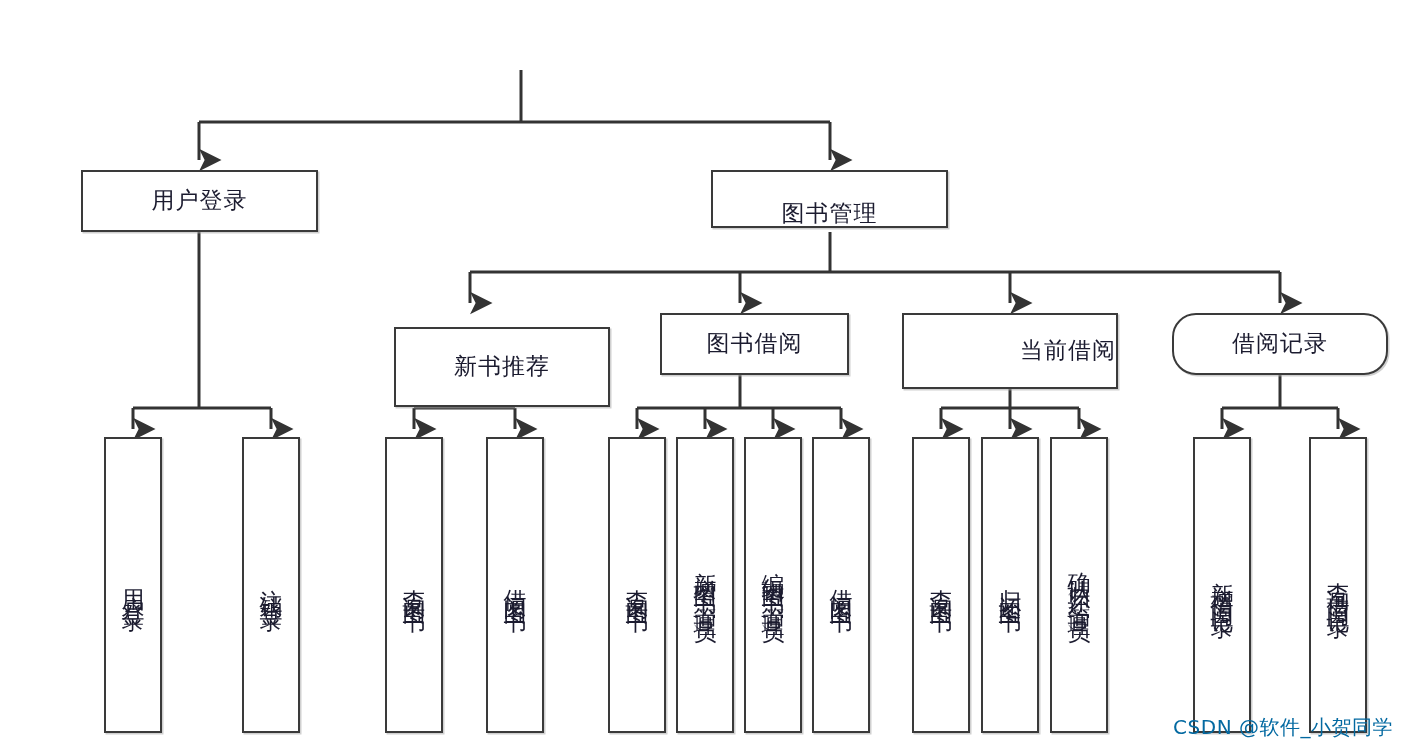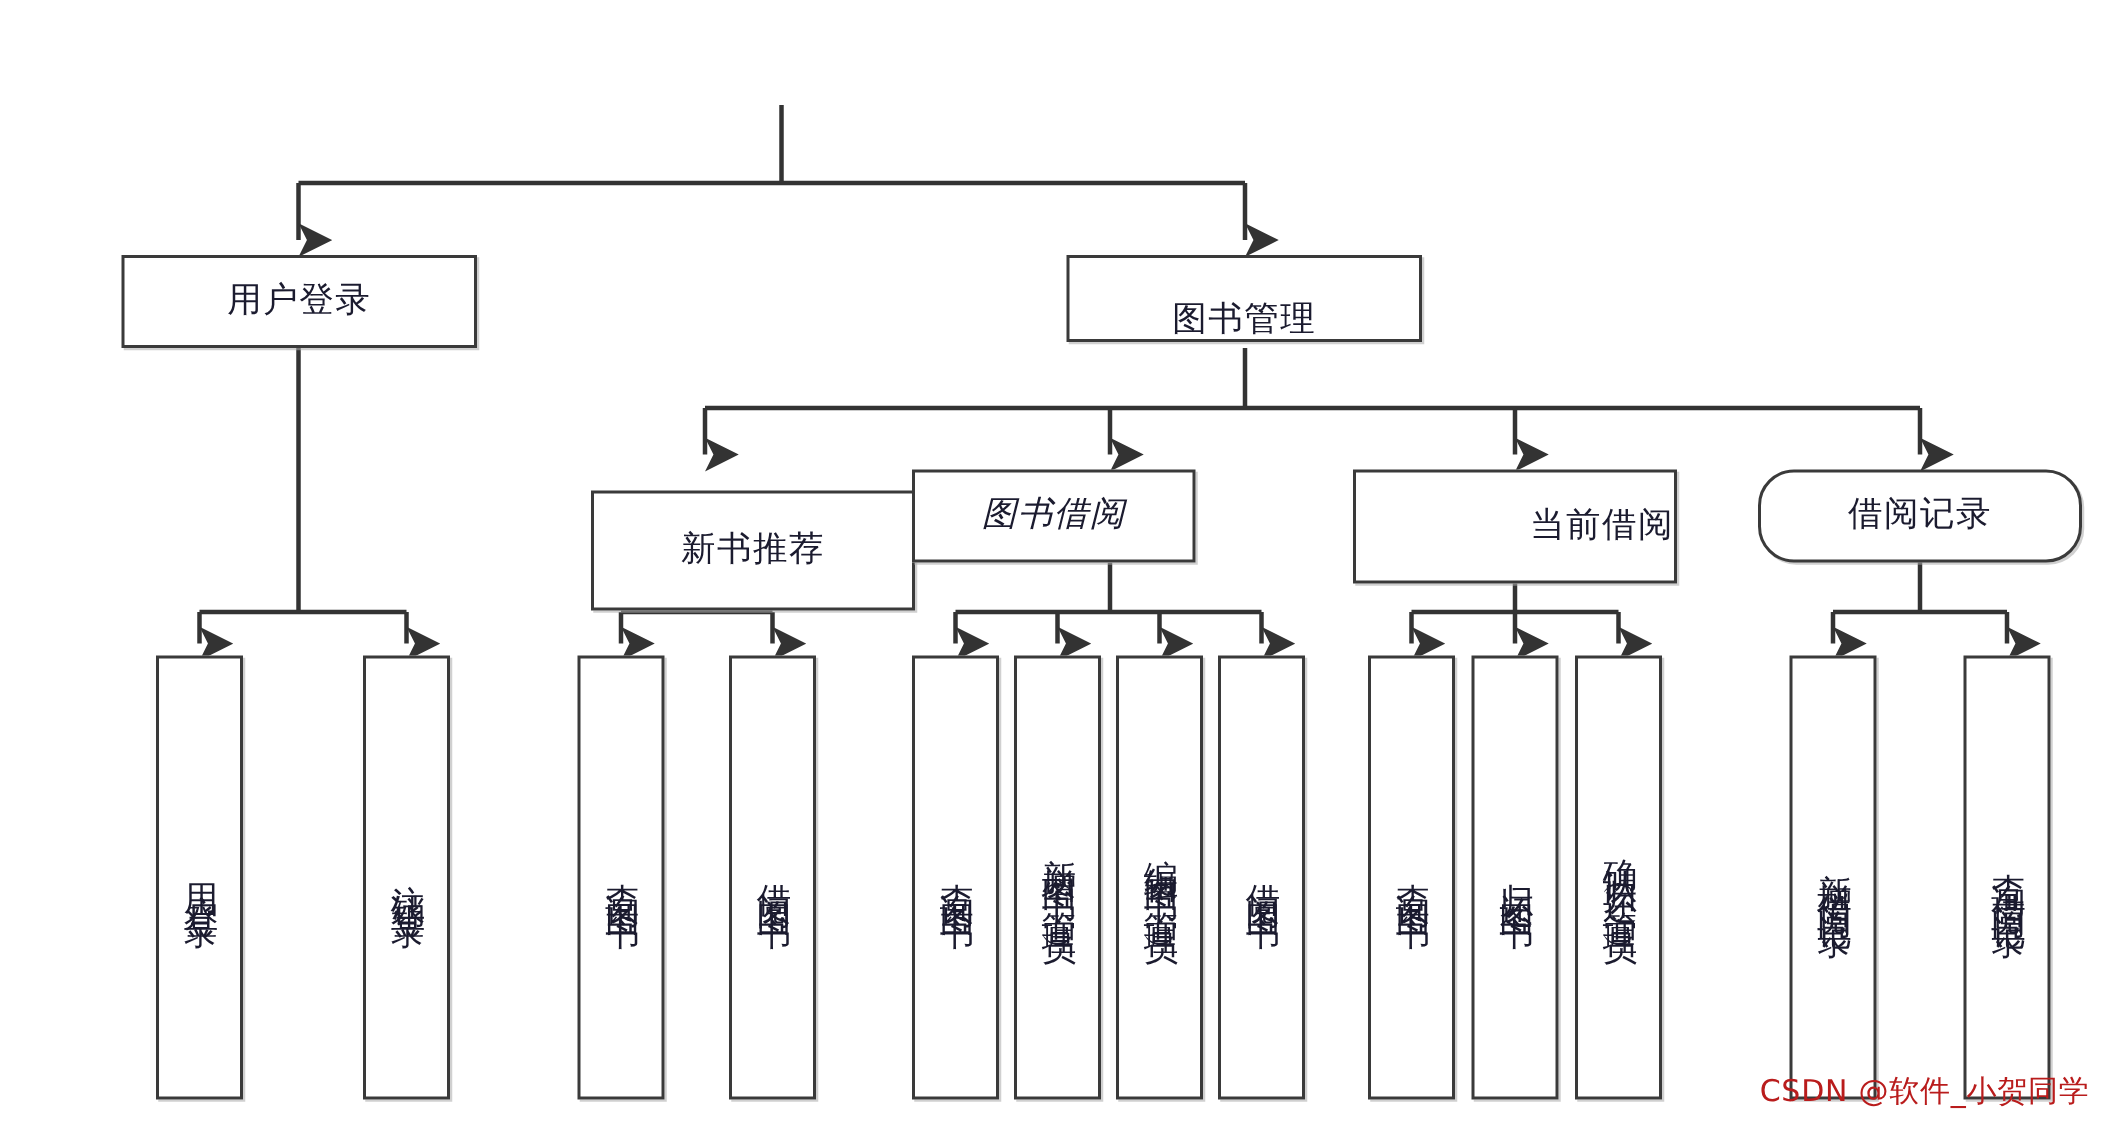--- a/index.html
+++ b/index.html
@@ -55,21 +55,21 @@
     letter-spacing: 7px;
     line-height: 1.0;
     white-space: nowrap;
     display: block;
   }
   .watermark {
     position: absolute;
     right: 12px;
     bottom: 6px;
     font-size: 20px;
-    color: #b91c1c;
+    color: #0369a1;
     letter-spacing: 0.5px;
     white-space: nowrap;
     user-select: none;
   }
 </style>
 </head>
 <body>
 
 <div id="diagram-root">
 
@@ -127,21 +127,21 @@
   <div class="node horiz" style="left:81px; top:170px; width:237px; height:62px;">
     <span>用户登录</span>
   </div>
   <div class="node horiz" style="left:711px; top:170px; width:237px; height:58px;align-items:flex-end;">
     <span>图书管理</span>
   </div>
 
   <div class="node horiz" style="left:362px; top:327px; width:216px; height:80px;margin-left:32px;">
     <span>新书推荐</span>
   </div>
-  <div class="node horiz" style="left:608px; top:313px; width:189px; height:62px;font-style:italic;">
+  <div class="node horiz" style="left:660px; top:313px; width:189px; height:62px;">
     <span>图书借阅</span>
   </div>
   <div class="node horiz" style="left:902px; top:313px; width:216px; height:76px;justify-content:flex-end;">
     <span>当前借阅</span>
   </div>
   <div class="node horiz" style="left:1172px; top:313px; width:216px; height:62px;border-radius:24px;">
     <span>借阅记录</span>
   </div>
 
   <div class="node leaf" style="left:104px; top:437px; width:58px; height:296px;">

